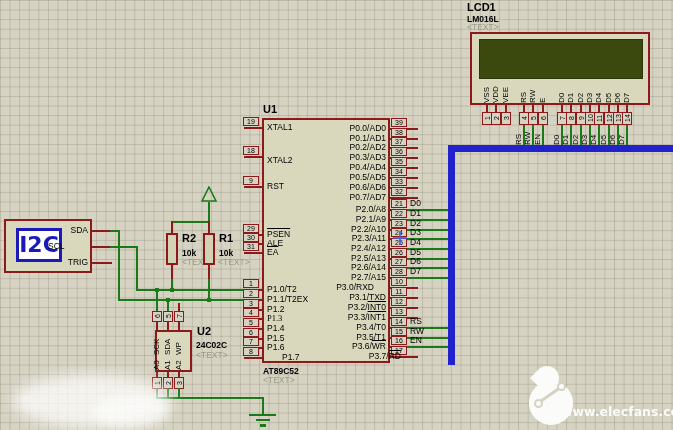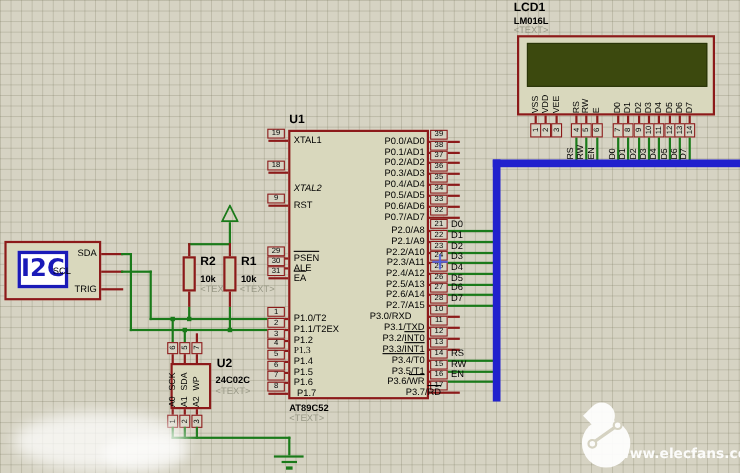--- a/index.html
+++ b/index.html
@@ -93,21 +93,21 @@
       <div class="a" style="left: 260px; top: 424px; width: 6px; height: 3px; background: rgb(26, 122, 26);"></div>
       <div class="a" style="left: 155px; top: 288px; width: 4px; height: 4px; background: rgb(26, 122, 26);"></div>
       <div class="a" style="left: 170px; top: 288px; width: 4px; height: 4px; background: rgb(26, 122, 26);"></div>
       <div class="a" style="left: 166px; top: 298px; width: 4px; height: 4px; background: rgb(26, 122, 26);"></div>
       <div class="a" style="left: 207px; top: 298px; width: 4px; height: 4px; background: rgb(26, 122, 26);"></div>
       <div class="a" style="left: 244px; top: 127px; width: 18px; height: 2px; background: rgb(140, 26, 26);"></div>
       <div class="a box" style="left: 243px; top: 117px; width: 16px; height: 9px;">19</div>
       <div class="a lab" style="left: 267px; top: 123px; width: 92px;">XTAL1</div>
       <div class="a" style="left: 244px; top: 156px; width: 18px; height: 2px; background: rgb(140, 26, 26);"></div>
       <div class="a box" style="left: 243px; top: 146px; width: 16px; height: 9px;">18</div>
-      <div class="a lab" style="left: 267px; top: 167px; width: 92px; font-style: italic;">XTAL2</div>
+      <div class="a lab" style="left: 267px; top: 156px; width: 92px;">XTAL2</div>
       <div class="a" style="left: 244px; top: 186px; width: 18px; height: 2px; background: rgb(140, 26, 26);"></div>
       <div class="a box" style="left: 243px; top: 176px; width: 16px; height: 9px;">9</div>
       <div class="a lab" style="left: 267px; top: 182px; width: 92px;">RST</div>
       <div class="a" style="left: 244px; top: 234px; width: 18px; height: 2px; background: rgb(140, 26, 26);"></div>
       <div class="a box" style="left: 243px; top: 224px; width: 16px; height: 9px;">29</div>
       <div class="a lab ov" style="left: 267px; top: 230px; width: 92px;">PSEN</div>
       <div class="a" style="left: 244px; top: 243px; width: 18px; height: 2px; background: rgb(140, 26, 26);"></div>
       <div class="a box" style="left: 243px; top: 233px; width: 16px; height: 9px;">30</div>
       <div class="a lab" style="left: 267px; top: 239px; width: 92px;">ALE</div>
       <div class="a" style="left: 244px; top: 252px; width: 18px; height: 2px; background: rgb(140, 26, 26);"></div>
@@ -129,21 +129,21 @@
       <div class="a box" style="left: 243px; top: 318px; width: 16px; height: 9px;">5</div>
       <div class="a lab" style="left: 267px; top: 324px; width: 92px;">P1.4</div>
       <div class="a" style="left: 244px; top: 338px; width: 18px; height: 2px; background: rgb(140, 26, 26);"></div>
       <div class="a box" style="left: 243px; top: 328px; width: 16px; height: 9px;">6</div>
       <div class="a lab" style="left: 267px; top: 334px; width: 92px;">P1.5</div>
       <div class="a" style="left: 244px; top: 347px; width: 18px; height: 2px; background: rgb(140, 26, 26);"></div>
       <div class="a box" style="left: 243px; top: 337px; width: 16px; height: 9px;">7</div>
       <div class="a lab" style="left: 267px; top: 343px; width: 92px;">P1.6</div>
       <div class="a" style="left: 244px; top: 357px; width: 18px; height: 2px; background: rgb(140, 26, 26);"></div>
       <div class="a box" style="left: 243px; top: 347px; width: 16px; height: 9px;">8</div>
-      <div class="a lab" style="left: 270px; top: 353px; width: 108px;">P1.7</div>
+      <div class="a lab" style="left: 282px; top: 353px; width: 108px;">P1.7</div>
       <div class="a" style="left: 390px; top: 128px; width: 28px; height: 2px; background: rgb(140, 26, 26);"></div>
       <div class="a box" style="left: 391px; top: 118px; width: 16px; height: 9px;">39</div>
       <div class="a lab" style="left: 286px; top: 124px; width: 100px; text-align: right;"><span>P0.0/AD0</span></div>
       <div class="a" style="left: 390px; top: 138px; width: 28px; height: 2px; background: rgb(140, 26, 26);"></div>
       <div class="a box" style="left: 391px; top: 128px; width: 16px; height: 9px;">38</div>
       <div class="a lab" style="left: 286px; top: 134px; width: 100px; text-align: right;"><span>P0.1/AD1</span></div>
       <div class="a" style="left: 390px; top: 147px; width: 28px; height: 2px; background: rgb(140, 26, 26);"></div>
       <div class="a box" style="left: 391px; top: 137px; width: 16px; height: 9px;">37</div>
       <div class="a lab" style="left: 286px; top: 143px; width: 100px; text-align: right;"><span>P0.2/AD2</span></div>
       <div class="a" style="left: 390px; top: 157px; width: 28px; height: 2px; background: rgb(140, 26, 26);"></div>
@@ -205,21 +205,21 @@
       <div class="a box" style="left: 391px; top: 277px; width: 16px; height: 9px;">10</div>
       <div class="a lab" style="left: 286px; top: 283px; width: 88px; text-align: right;"><span>P3.0/RXD</span></div>
       <div class="a" style="left: 390px; top: 297px; width: 28px; height: 2px; background: rgb(140, 26, 26);"></div>
       <div class="a box" style="left: 391px; top: 287px; width: 16px; height: 9px;">11</div>
       <div class="a lab" style="left: 286px; top: 293px; width: 100px; text-align: right;"><span>P3.1/TXD</span></div>
       <div class="a" style="left: 390px; top: 307px; width: 28px; height: 2px; background: rgb(140, 26, 26);"></div>
       <div class="a box" style="left: 391px; top: 297px; width: 16px; height: 9px;">12</div>
       <div class="a lab" style="left: 286px; top: 303px; width: 100px; text-align: right;"><span>P3.2/</span><span class="ov">INT0</span></div>
       <div class="a" style="left: 390px; top: 317px; width: 28px; height: 2px; background: rgb(140, 26, 26);"></div>
       <div class="a box" style="left: 391px; top: 307px; width: 16px; height: 9px;">13</div>
-      <div class="a lab" style="left: 286px; top: 313px; width: 100px; text-align: right; text-decoration: underline;"><span>P3.3/</span><span class="ov">INT1</span></div>
+      <div class="a lab" style="left: 286px; top: 313px; width: 100px; text-align: right;"><span>P3.3/</span><span class="ov">INT1</span></div>
       <div class="a" style="left: 390px; top: 327px; width: 16px; height: 2px; background: rgb(140, 26, 26);"></div>
       <div class="a box" style="left: 391px; top: 317px; width: 16px; height: 9px;">14</div>
       <div class="a lab" style="left: 286px; top: 323px; width: 100px; text-align: right;"><span>P3.4/T0</span></div>
       <div class="a" style="left: 406px; top: 327px; width: 44px; height: 2px; background: rgb(26, 122, 26);"></div>
       <div class="a lab" style="left: 410px; top: 317px; width: 28px;">RS</div>
       <div class="a" style="left: 390px; top: 337px; width: 16px; height: 2px; background: rgb(140, 26, 26);"></div>
       <div class="a box" style="left: 391px; top: 327px; width: 16px; height: 9px;">15</div>
       <div class="a lab" style="left: 286px; top: 333px; width: 100px; text-align: right;"><span>P3.5/T1</span></div>
       <div class="a" style="left: 406px; top: 337px; width: 44px; height: 2px; background: rgb(26, 122, 26);"></div>
       <div class="a lab" style="left: 410px; top: 327px; width: 28px;">RW</div>

